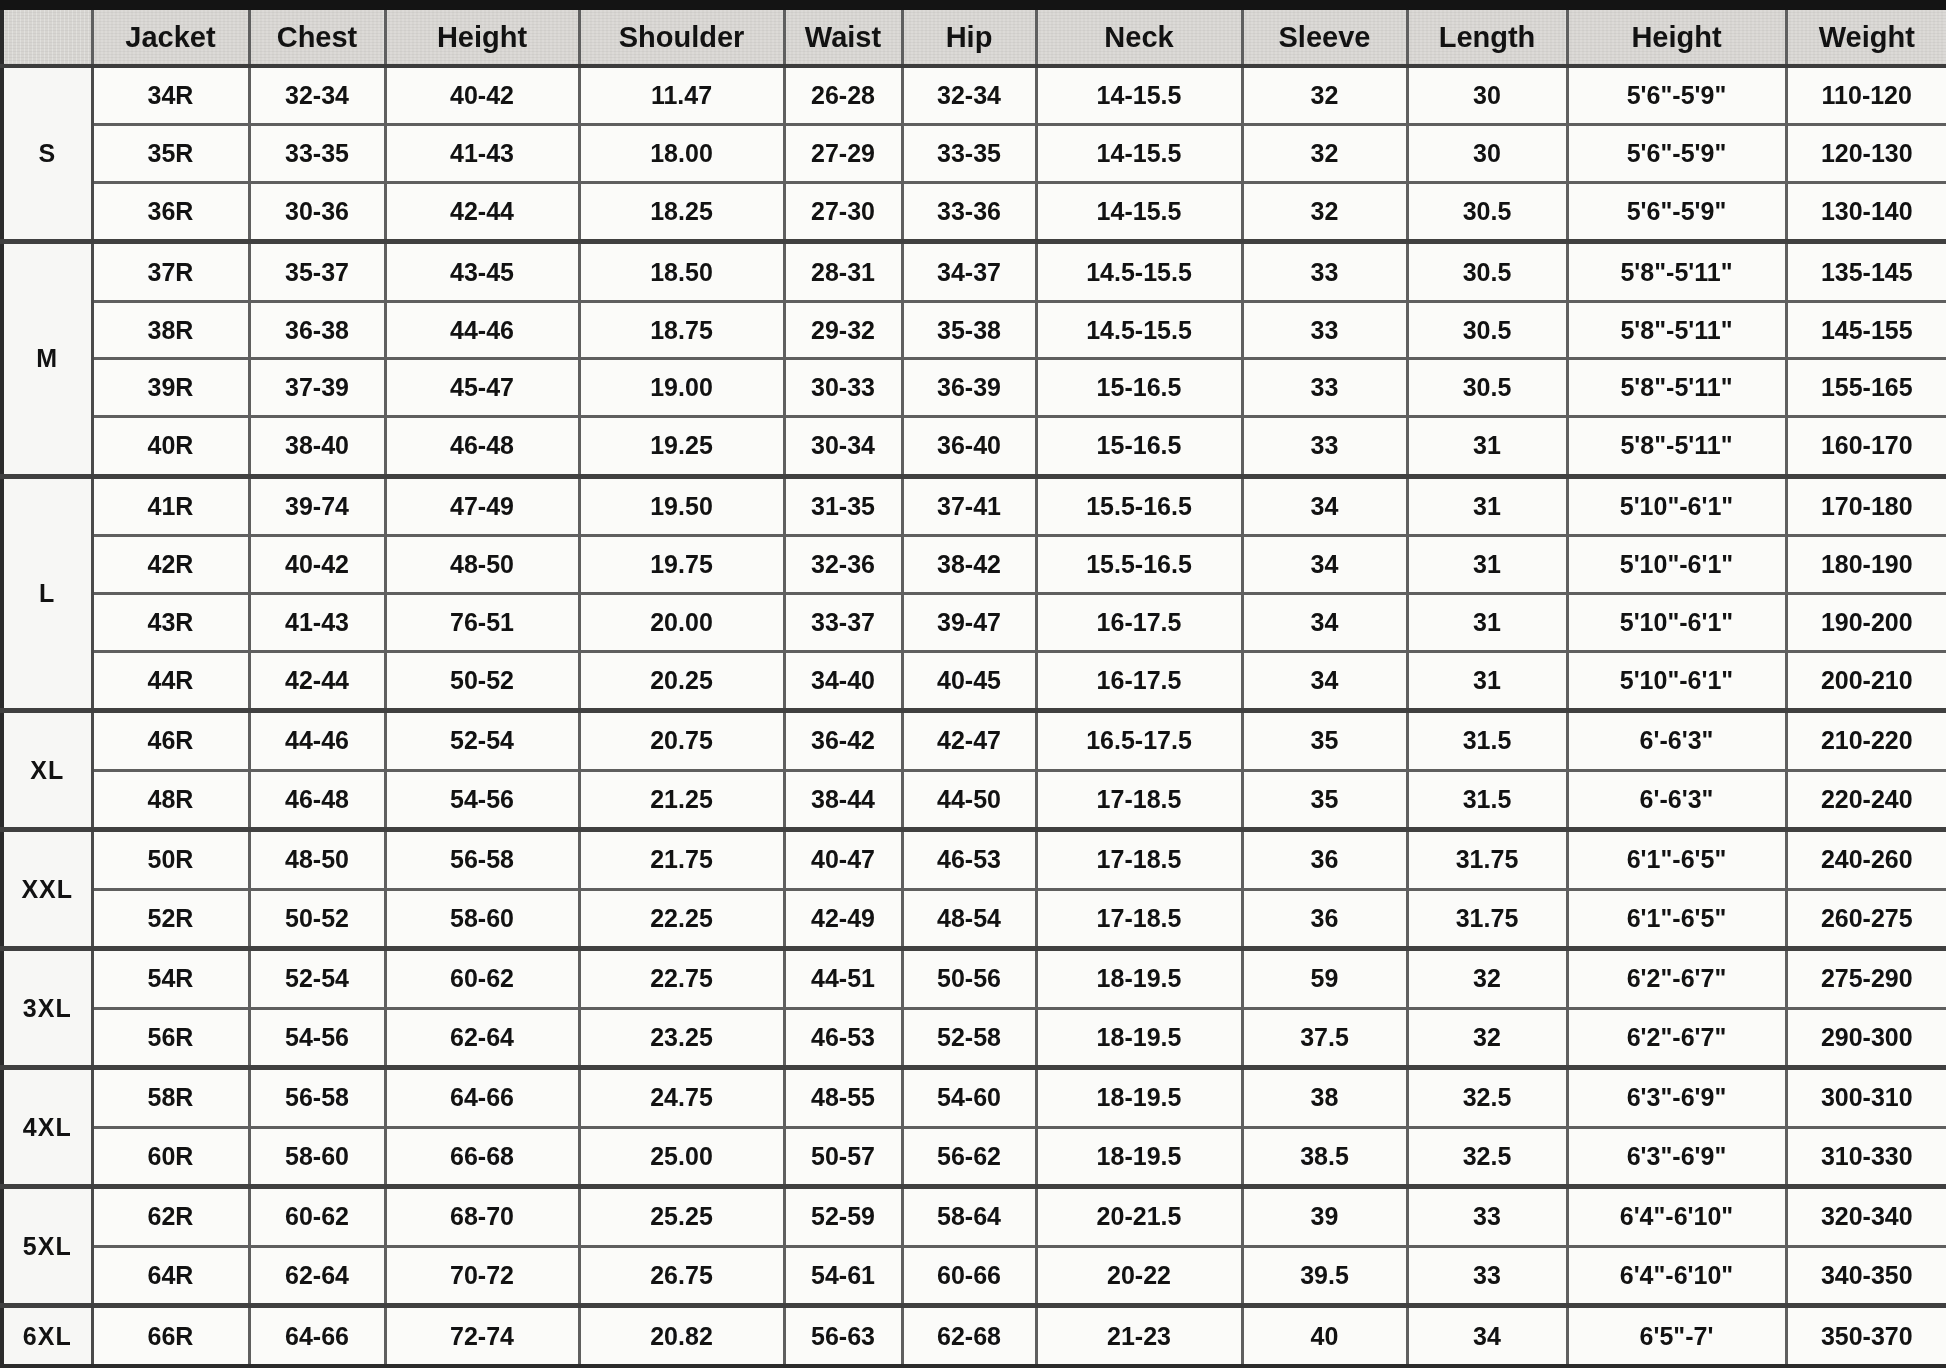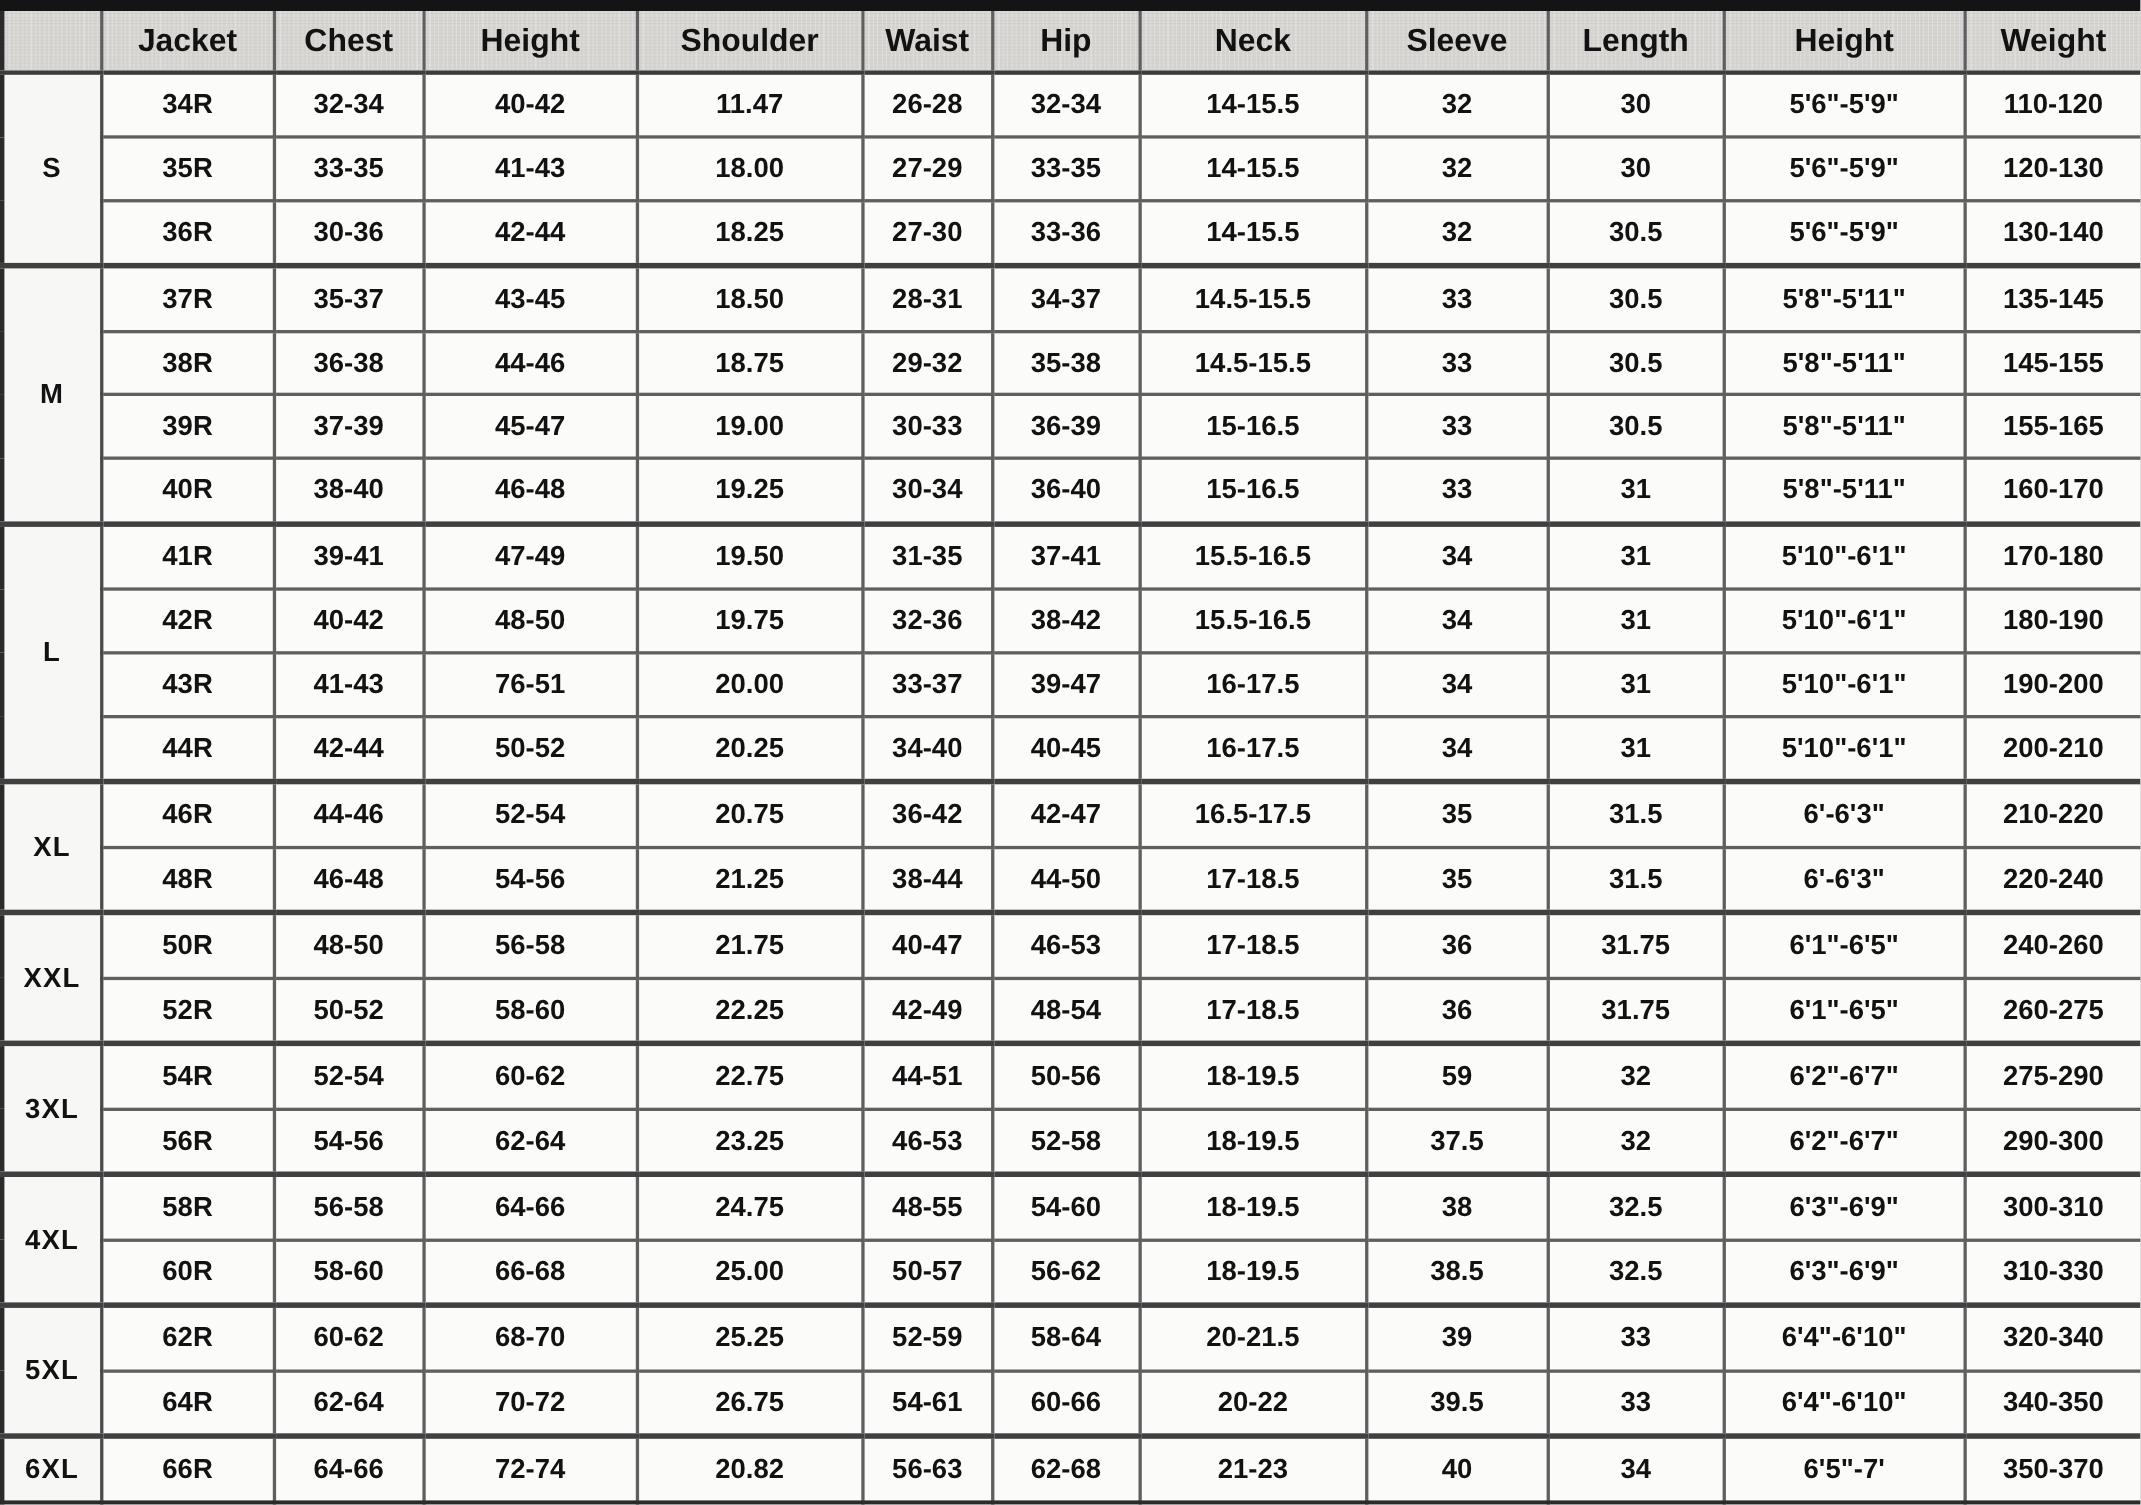--- a/index.html
+++ b/index.html
@@ -162,21 +162,21 @@
           <td>36-40</td>
           <td>15-16.5</td>
           <td>33</td>
           <td>31</td>
           <td>5'8"-5'11"</td>
           <td>160-170</td>
         </tr>
         <tr class="group-start">
           <td class="size-label" rowspan="4">L</td>
           <td>41R</td>
-          <td>39-41</td>
+          <td>39-74</td>
           <td>47-49</td>
           <td>19.50</td>
           <td>31-35</td>
           <td>37-41</td>
           <td>15.5-16.5</td>
           <td>34</td>
           <td>31</td>
           <td>5'10"-6'1"</td>
           <td>170-180</td>
         </tr>

